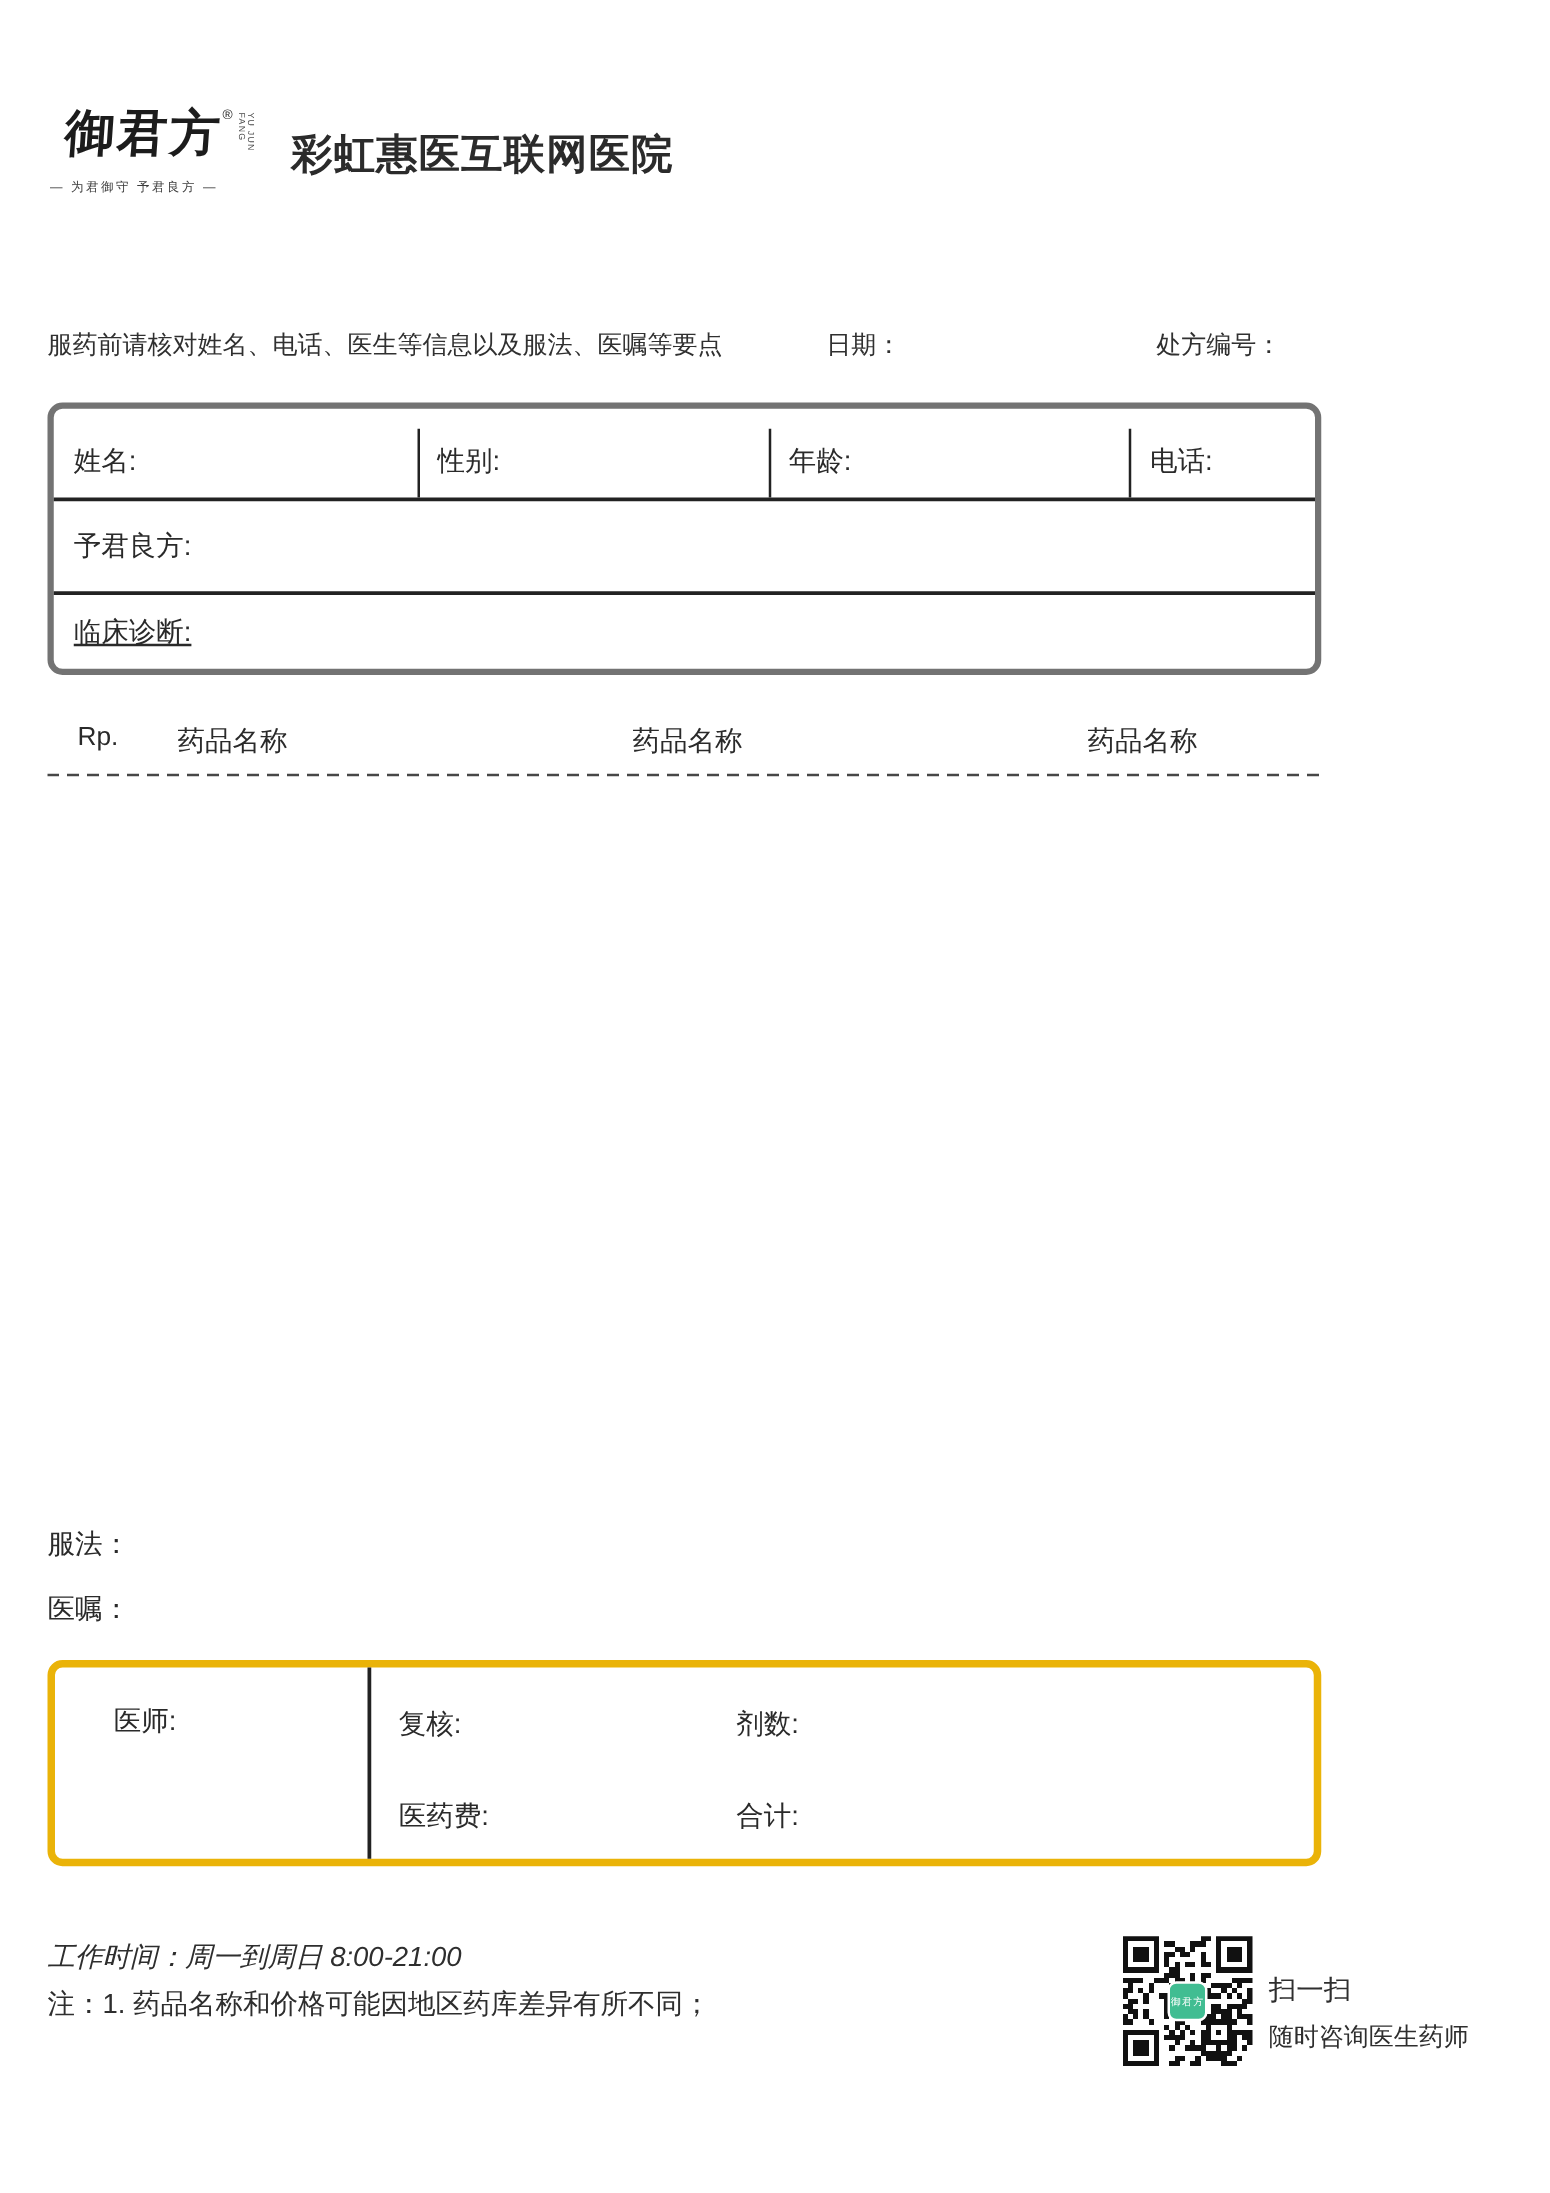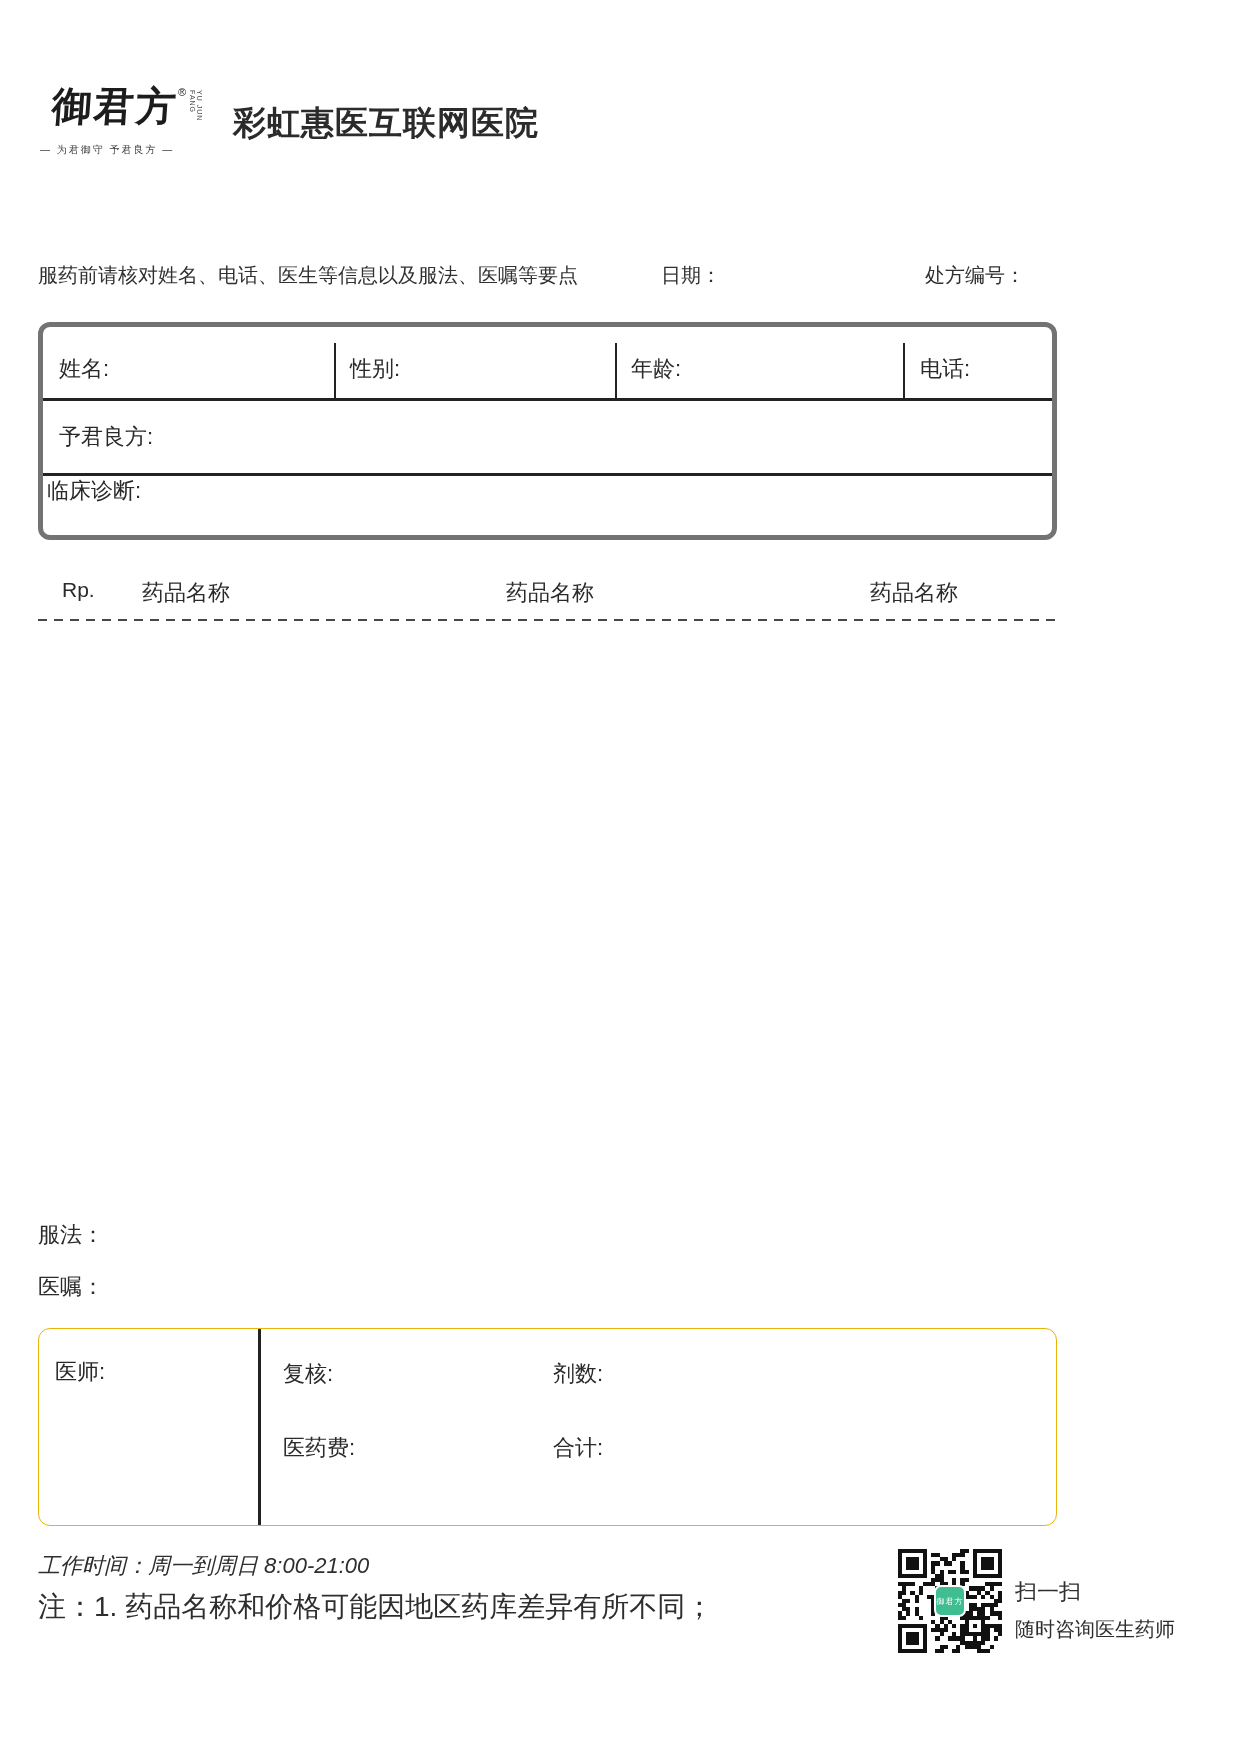--- a/index.html
+++ b/index.html
@@ -30,49 +30,49 @@
                display:flex;flex-direction:column;font-size:22px;color:#2a2a2a;}
   .pb-row1{height:71px;display:flex;border-bottom:3px solid #222;}
   .pb-cell{position:relative;display:flex;align-items:flex-end;padding:0 0 14px 16px;box-sizing:border-box;}
   .pb-cell.c1{width:291px;}
   .pb-cell.c2{width:281px;}
   .pb-cell.c3{width:288px;}
   .pb-cell.c4{flex:1;padding-left:17px;}
   .pb-cell.c2::before,.pb-cell.c3::before,.pb-cell.c4::before{
       content:"";position:absolute;left:0;top:16px;bottom:0;width:2px;background:#222;}
   .pb-row2{height:75px;display:flex;align-items:center;padding-left:16px;border-bottom:3px solid #222;box-sizing:border-box;}
-  .pb-row3{flex:1;display:flex;align-items:flex-start;padding-left:4px;}
+  .pb-row3{flex:1;display:flex;align-items:center;padding-left:16px;text-decoration:underline;}
 
   
   .rp-row{position:absolute;left:38px;top:578px;width:1019px;height:30px;font-size:22px;color:#2a2a2a;}
   .rp-label{position:absolute;left:24px;top:0;font-size:21px;}
   .rp-col1{position:absolute;left:104px;top:0;}
   .rp-col2{position:absolute;left:468px;top:0;}
   .rp-col3{position:absolute;left:832px;top:0;}
   .dash-line{position:absolute;left:38px;top:619px;width:1019px;height:2px;
              background:repeating-linear-gradient(90deg,#474747 0 9px,transparent 9px 16px);}
 
   
   .usage-method{position:absolute;left:38px;top:1220px;font-size:22px;color:#2a2a2a;}
   .usage-advice{position:absolute;left:38px;top:1272px;font-size:22px;color:#2a2a2a;}
 
   
-  .summary-box{position:absolute;left:38px;top:1328px;width:1019px;height:198px;
-               border:1px solid #eab308;border-radius:12px;box-sizing:border-box;
-               display:flex;font-size:22px;color:#2a2a2a;}
+  .summary-box{position:absolute;left:38px;top:1328px;width:1019px;height:165px;
+               border:6px solid #eab308;border-radius:12px;box-sizing:border-box;
+               display:flex;font-size:22px;color:#2a2a2a;padding-left:31px;}
   .sb-left{width:222px;border-right:3px solid #222;padding:28px 0 0 16px;box-sizing:border-box;}
   .sb-right{flex:1;position:relative;}
   .sb-review{position:absolute;left:22px;top:30px;}
   .sb-dose{position:absolute;left:292px;top:30px;}
   .sb-fee{position:absolute;left:22px;top:104px;}
   .sb-total{position:absolute;left:292px;top:104px;}
 
   
   .fn1{position:absolute;left:38px;top:1551px;font-size:22px;color:#2e2e2e;font-style:italic;}
-  .fn2{position:absolute;left:38px;top:1588px;font-size:28px;color:#2e2e2e;}
+  .fn2{position:absolute;left:38px;top:1588px;font-size:22px;color:#2e2e2e;}
   .fn3{position:absolute;left:38px;top:1625px;font-size:22px;color:#2e2e2e;}
 
   .qr{position:absolute;left:898px;top:1549px;width:104px;height:104px;}
   .qr svg{width:104px;height:104px;display:block;}
   .qr-badge{position:absolute;left:50%;top:50%;transform:translate(-50%,-50%);
             width:32px;height:32px;border-radius:7px;border:2px solid #fff;box-sizing:border-box;
             display:flex;align-items:center;justify-content:center;}
   .qr-badge span{color:#fff;font-size:8px;letter-spacing:1px;white-space:nowrap;}
   .qr-cap1{position:absolute;left:1015px;top:1577px;font-size:22px;color:#2e2e2e;}
   .qr-cap2{position:absolute;left:1015px;top:1616px;font-size:20px;color:#2e2e2e;}

